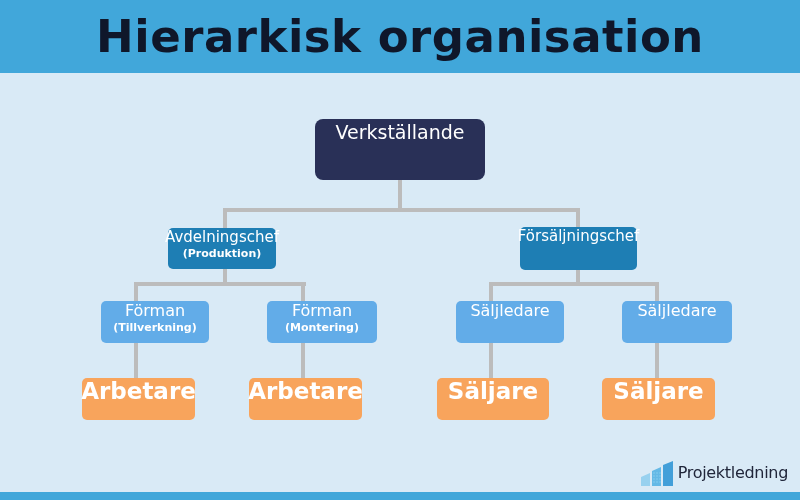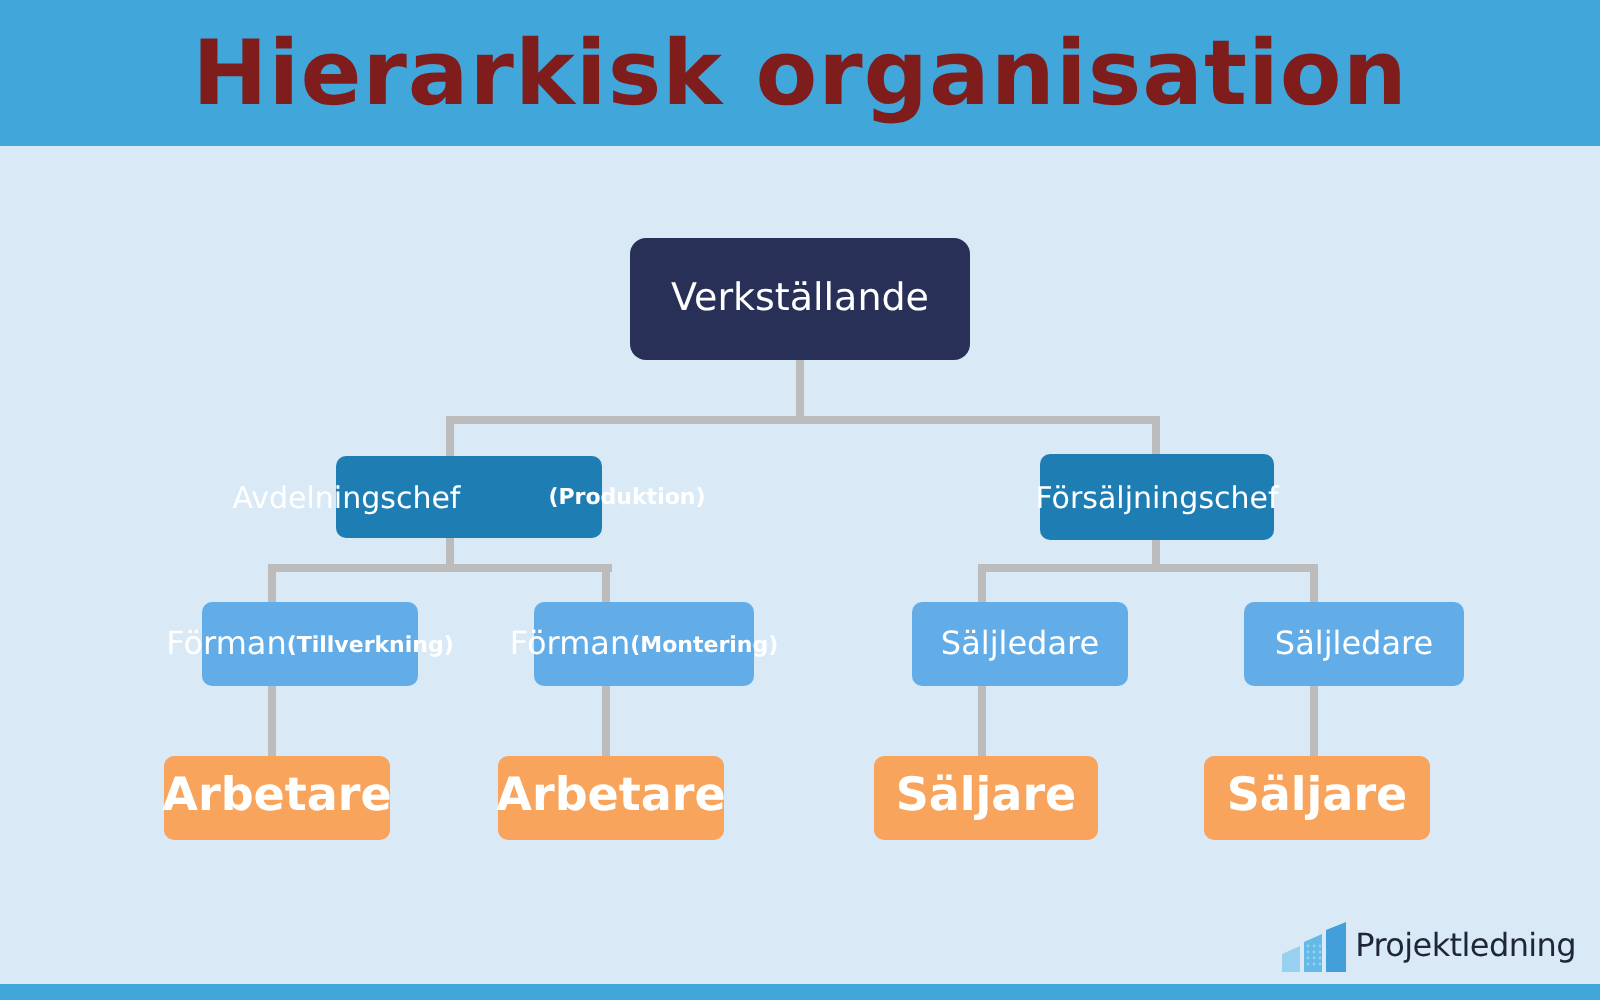--- a/index.html
+++ b/index.html
@@ -2,39 +2,39 @@
 <html><head>
 <meta charset="utf-8">
 <style>
   html,body{margin:0;padding:0;}
   body{font-family:"DejaVu Sans","Liberation Sans",sans-serif;}
   #stage{position:relative;width:800px;height:500px;background:#D9EAF6;overflow:hidden;}
 
   
   .header{position:absolute;left:0;top:0;width:800px;height:73px;background:#41A7DA;
           display:flex;align-items:center;justify-content:center;}
-  .header h1{margin:0;color:#7f1d1d;font-size:45px;font-weight:700;letter-spacing:0.5px;}
+  .header h1{margin:0;color:#0f172a;font-size:45px;font-weight:700;letter-spacing:0.5px;}
 
   
   .footer-bar{position:absolute;left:0;bottom:0;width:800px;height:8px;background:#41A7DA;}
 
   
   .logo{position:absolute;right:12px;bottom:14px;display:flex;align-items:center;gap:5px;}
   .logo-text{color:#20263A;font-size:16px;font-weight:400;letter-spacing:-0.3px;}
 
   
   .conn{position:absolute;background:#BCBCBC;}
 
   
-  .node{position:absolute;display:flex;align-items:center;
-        justify-content:center;color:#fff;text-align:center;line-height:1.2;}
+  .node{position:absolute;display:flex;flex-direction:column;align-items:center;
+        color:#fff;text-align:center;line-height:1.2;}
   .node-root{left:315px;top:119px;width:170px;height:61px;background:#293057;border-radius:8px;
              font-size:19px;line-height:1.45;}
   .node-mgr{background:#1E7EB4;border-radius:5px;}
-  .node-mgr1{left:168px;top:228px;width:133px;height:41px;gap:44px;}
+  .node-mgr1{left:168px;top:228px;width:108px;height:41px;}
   .node-mgr2{left:520px;top:227px;width:117px;height:43px;}
   .node-sup{background:#62ACE8;border-radius:5px;margin-left:19px;}
   .node-sup1{left:82px;top:301px;width:108px;height:42px;}
   .node-sup2{left:248px;top:301px;width:110px;height:42px;}
   .node-sup3{left:437px;top:301px;width:108px;height:42px;}
   .node-sup4{left:603px;top:301px;width:110px;height:42px;}
   .node-wrk{background:#F8A45C;border-radius:5px;font-size:23px;font-weight:700;}
   .node-wrk1{left:82px;top:378px;width:113px;height:42px;}
   .node-wrk2{left:249px;top:378px;width:113px;height:42px;}
   .node-wrk3{left:437px;top:378px;width:112px;height:42px;}

